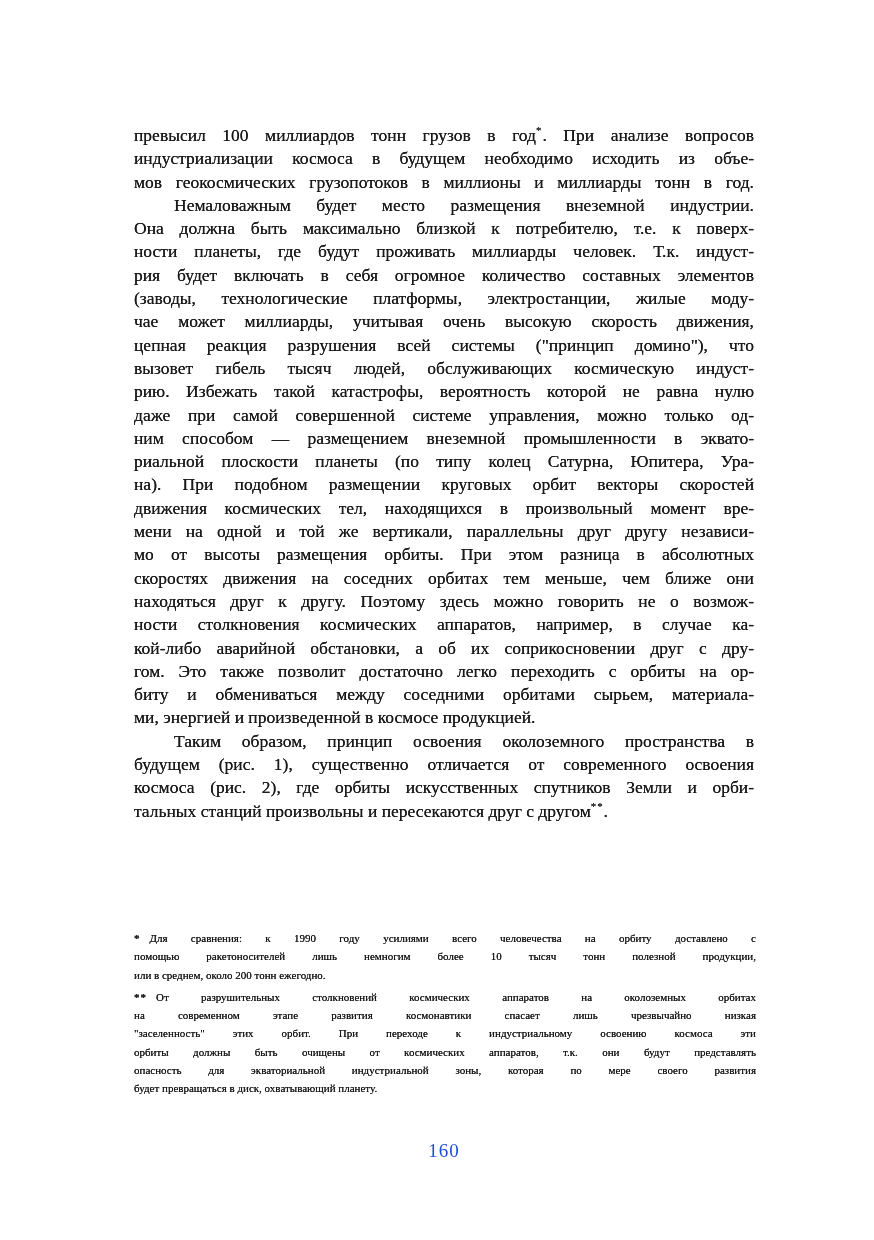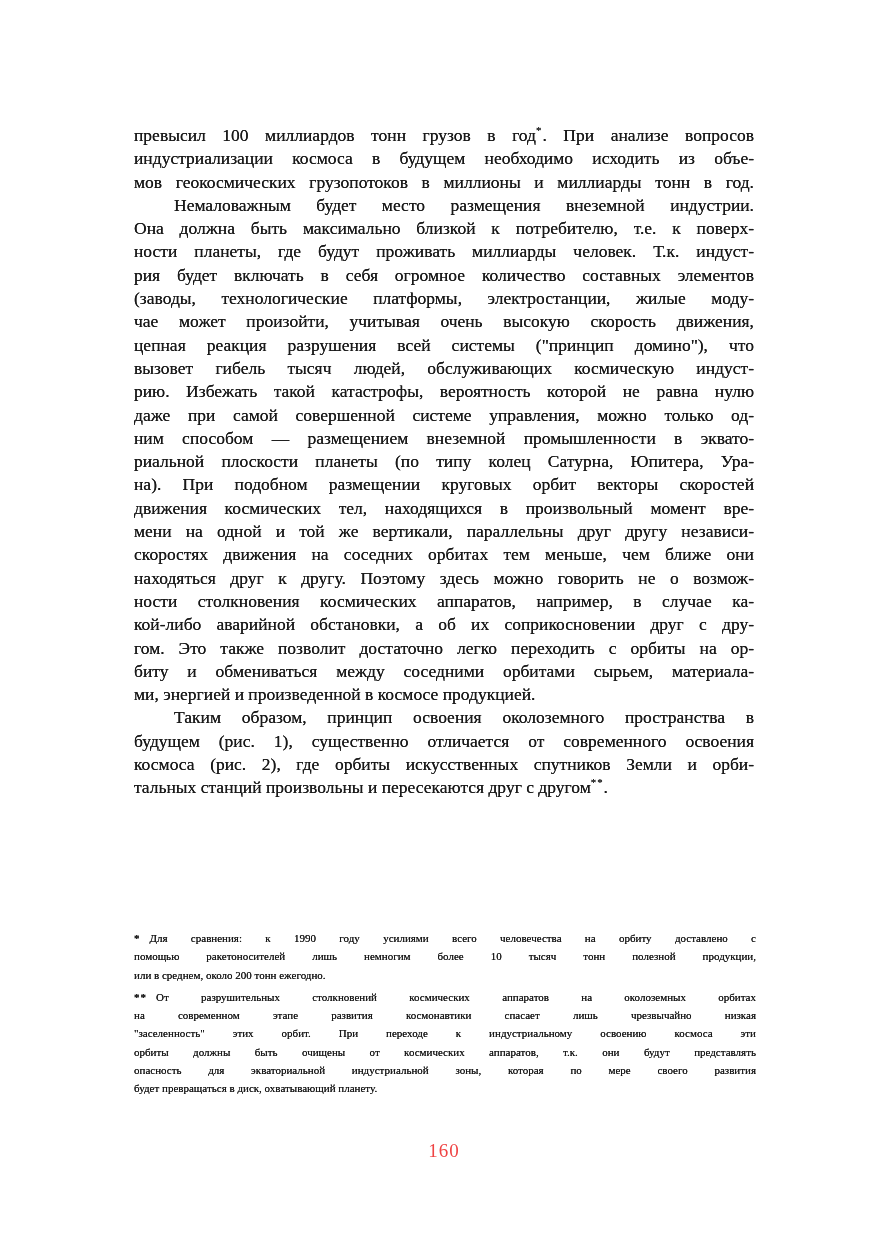--- a/index.html
+++ b/index.html
@@ -61,49 +61,50 @@
     letter-spacing: 1px;
   }
   .page-number {
     position: absolute;
     left: 134px;
     top: 1140px;
     width: 620px;
     text-align: center;
     font-size: 19px;
     letter-spacing: 1px;
-    color: #ef4444;
+    color: #1d4ed8;
   }
 </style>
 </head>
 <body>
 
 <div class="page">
   <div class="body-text">
       <div class="paragraph">
         <div class="line">превысил 100 миллиардов тонн грузов в год<sup>*</sup>. При анализе вопросов</div>
         <div class="line">индустриализации космоса в будущем необходимо исходить из объе-</div>
         <div class="line">мов геокосмических грузопотоков в миллионы и миллиарды тонн в год.</div>
       </div>
       <div class="paragraph">
         <div class="line indent">Немаловажным будет место размещения внеземной индустрии.</div>
         <div class="line">Она должна быть максимально близкой к потребителю, т.е. к поверх-</div>
         <div class="line">ности планеты, где будут проживать миллиарды человек. Т.к. индуст-</div>
         <div class="line">рия будет включать в себя огромное количество составных элементов</div>
         <div class="line">(заводы, технологические платформы, электростанции, жилые моду-</div>
-        <div class="line">чае может произойти, учитывая очень высокую скорость движения,</div>
+        <div class="line">чае может миллиарды, учитывая очень высокую скорость движения,</div>
         <div class="line">цепная реакция разрушения всей системы ("принцип домино"), что</div>
         <div class="line">вызовет гибель тысяч людей, обслуживающих космическую индуст-</div>
         <div class="line">рию. Избежать такой катастрофы, вероятность которой не равна нулю</div>
         <div class="line">даже при самой совершенной системе управления, можно только од-</div>
         <div class="line">ним способом — размещением внеземной промышленности в эквато-</div>
         <div class="line">риальной плоскости планеты (по типу колец Сатурна, Юпитера, Ура-</div>
         <div class="line">на). При подобном размещении круговых орбит векторы скоростей</div>
         <div class="line">движения космических тел, находящихся в произвольный момент вре-</div>
         <div class="line">мени на одной и той же вертикали, параллельны друг другу независи-</div>
+        <div class="line">мо от высоты размещения орбиты. При этом разница в абсолютных</div>
         <div class="line">скоростях движения на соседних орбитах тем меньше, чем ближе они</div>
         <div class="line">находяться друг к другу. Поэтому здесь можно говорить не о возмож-</div>
         <div class="line">ности столкновения космических аппаратов, например, в случае ка-</div>
         <div class="line">кой-либо аварийной обстановки, а об их соприкосновении друг с дру-</div>
         <div class="line">гом. Это также позволит достаточно легко переходить с орбиты на ор-</div>
         <div class="line">биту и обмениваться между соседними орбитами сырьем, материала-</div>
         <div class="line flush">ми, энергией и произведенной в космосе продукцией.</div>
       </div>
       <div class="paragraph">
         <div class="line indent">Таким образом, принцип освоения околоземного пространства в</div>

